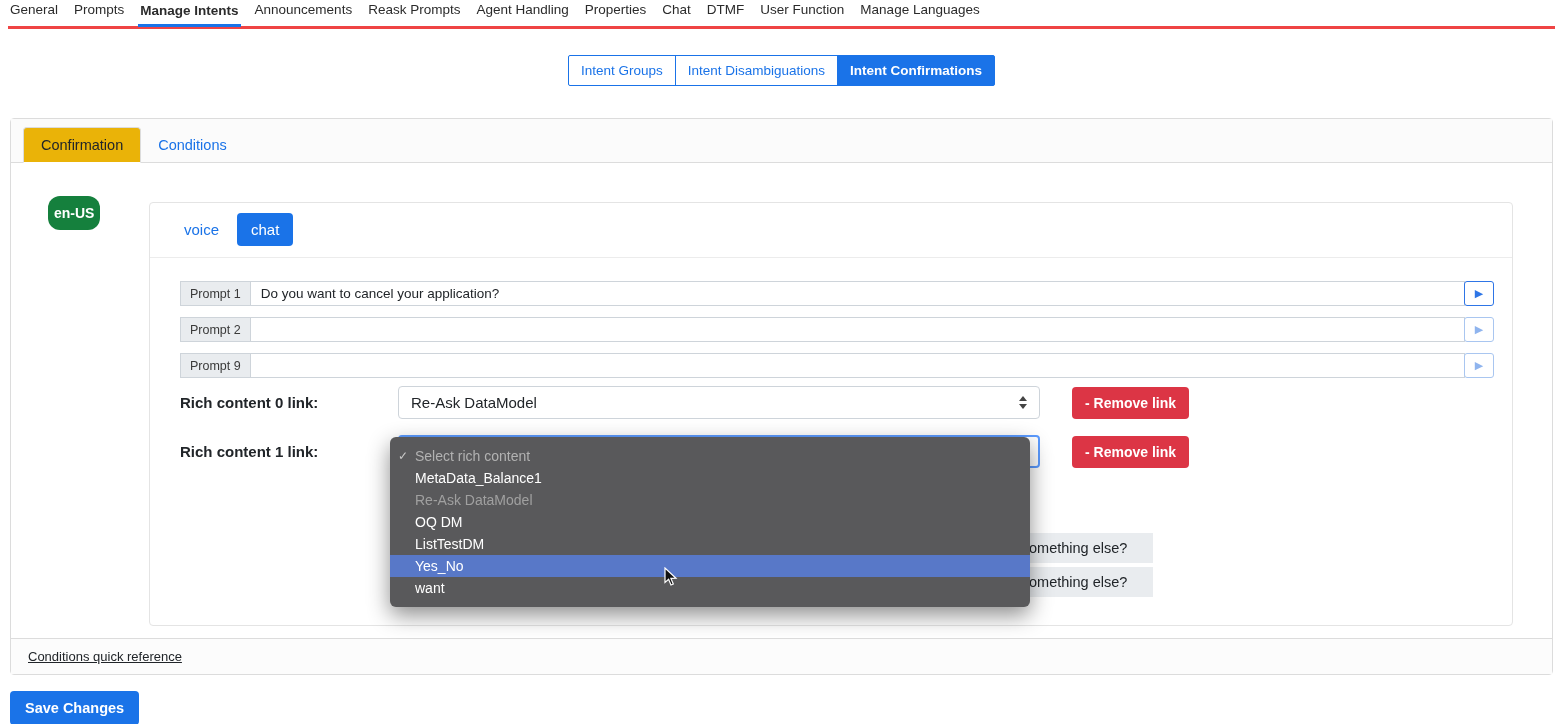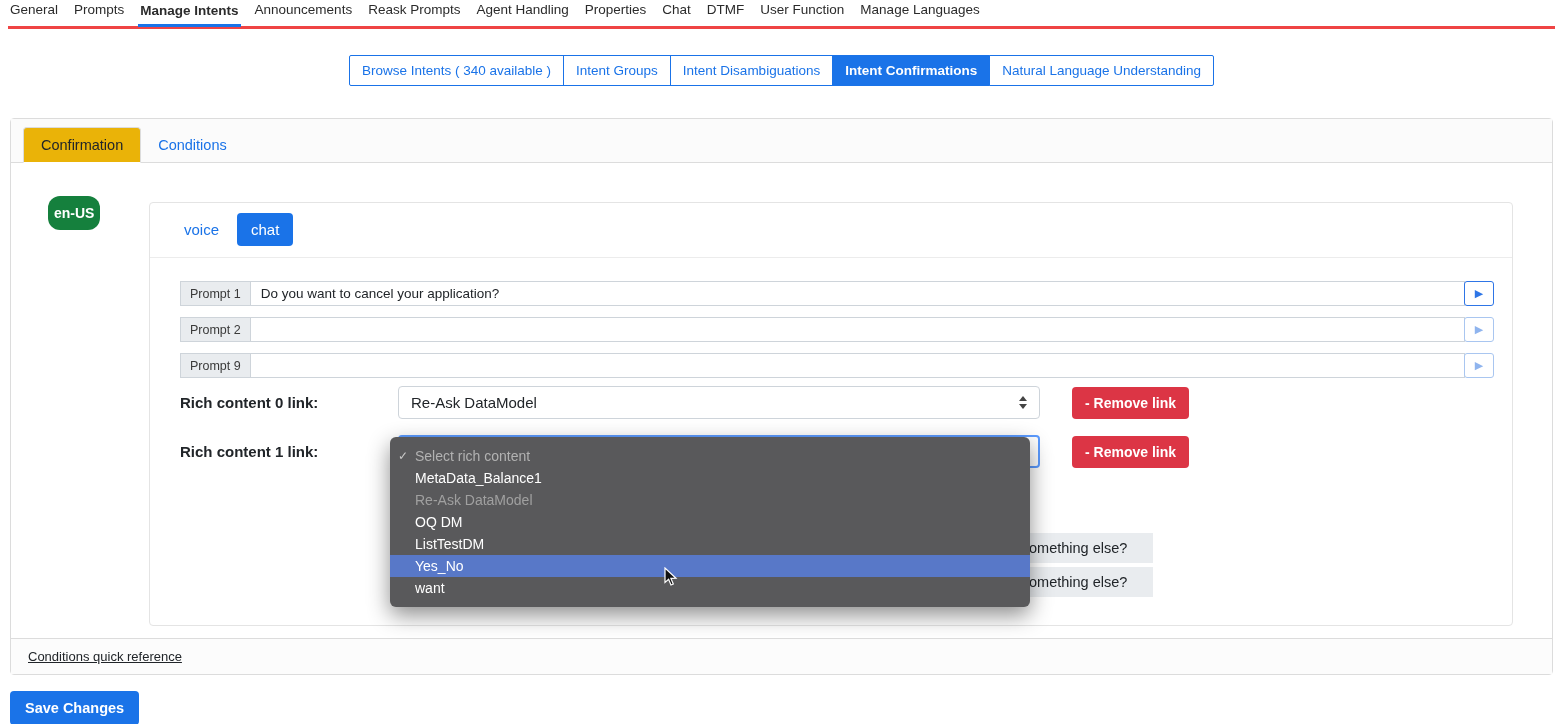--- a/index.html
+++ b/index.html
@@ -89,25 +89,23 @@
   <div class="topnav-item">Agent Handling</div>
   <div class="topnav-item">Properties</div>
   <div class="topnav-item">Chat</div>
   <div class="topnav-item">DTMF</div>
   <div class="topnav-item">User Function</div>
   <div class="topnav-item">Manage Languages</div>
 </div>
 
 
 <div class="subnav">
-  <button class="subnav-btn">Browse Intents ( 340 available )</button>
   <button class="subnav-btn">Intent Groups</button>
   <button class="subnav-btn">Intent Disambiguations</button>
   <button class="subnav-btn active">Intent Confirmations</button>
-  <button class="subnav-btn">Natural Language Understanding</button>
 </div>
 
 
 <div class="card">
   <div class="card-tabs">
     <div class="card-tab active">Confirmation</div>
     <div class="card-tab inactive">Conditions</div>
   </div>
 
   <div class="card-body">

